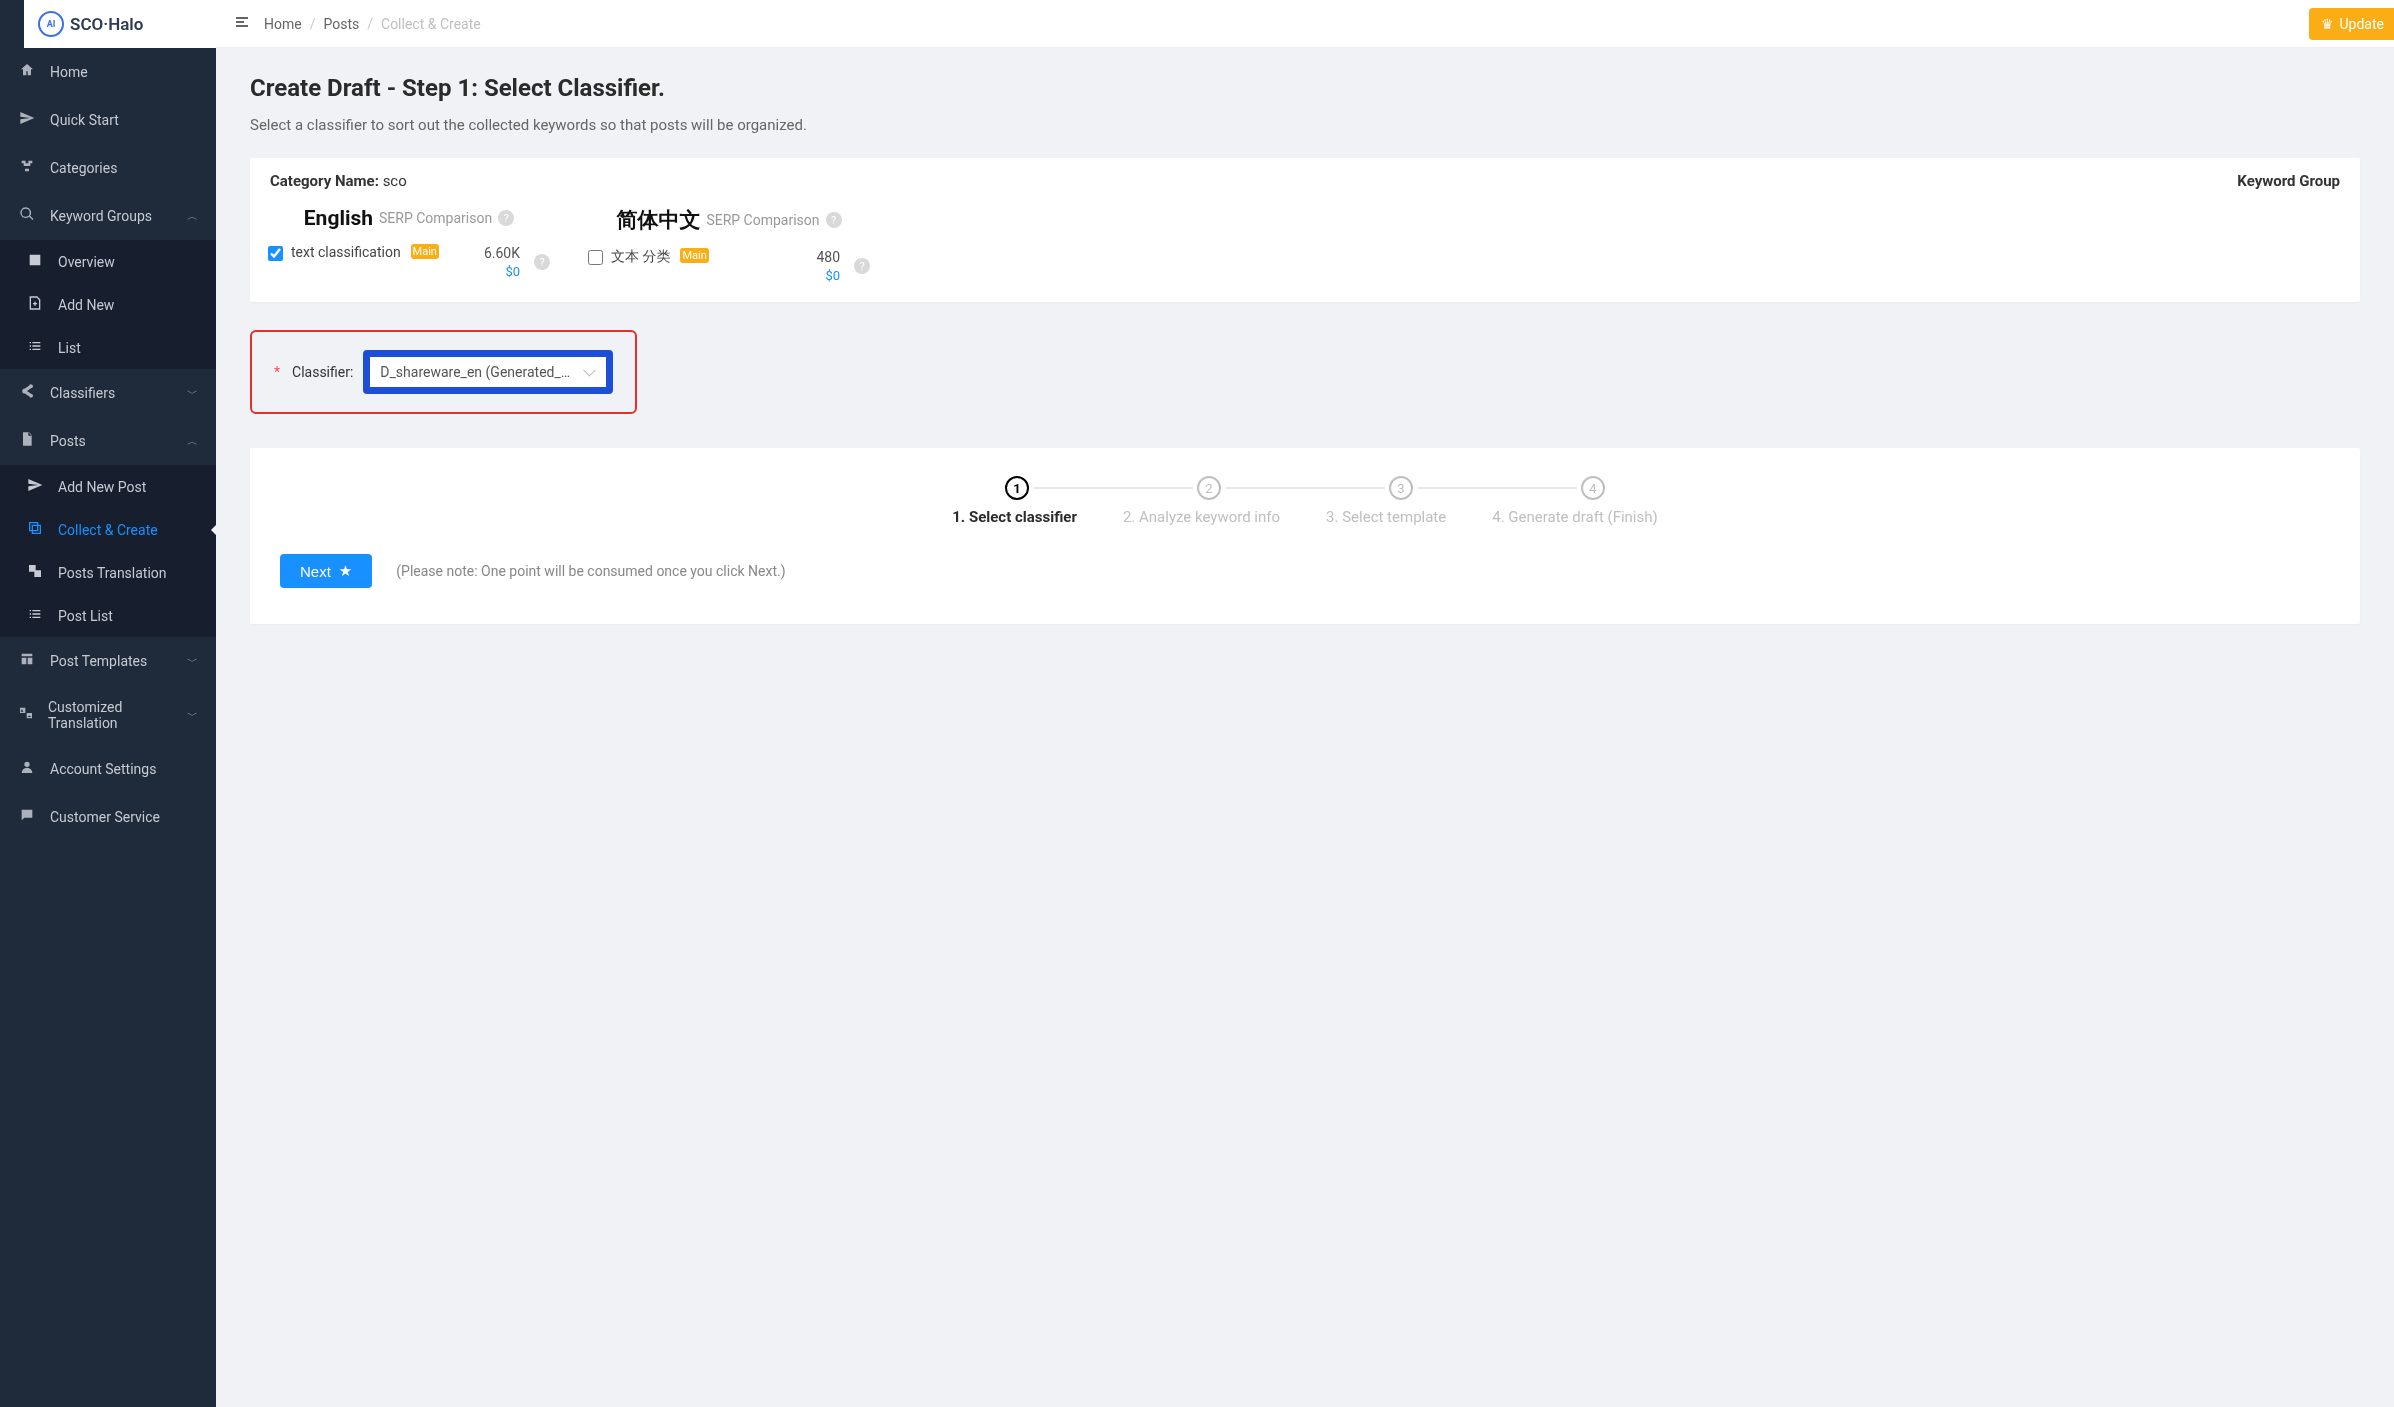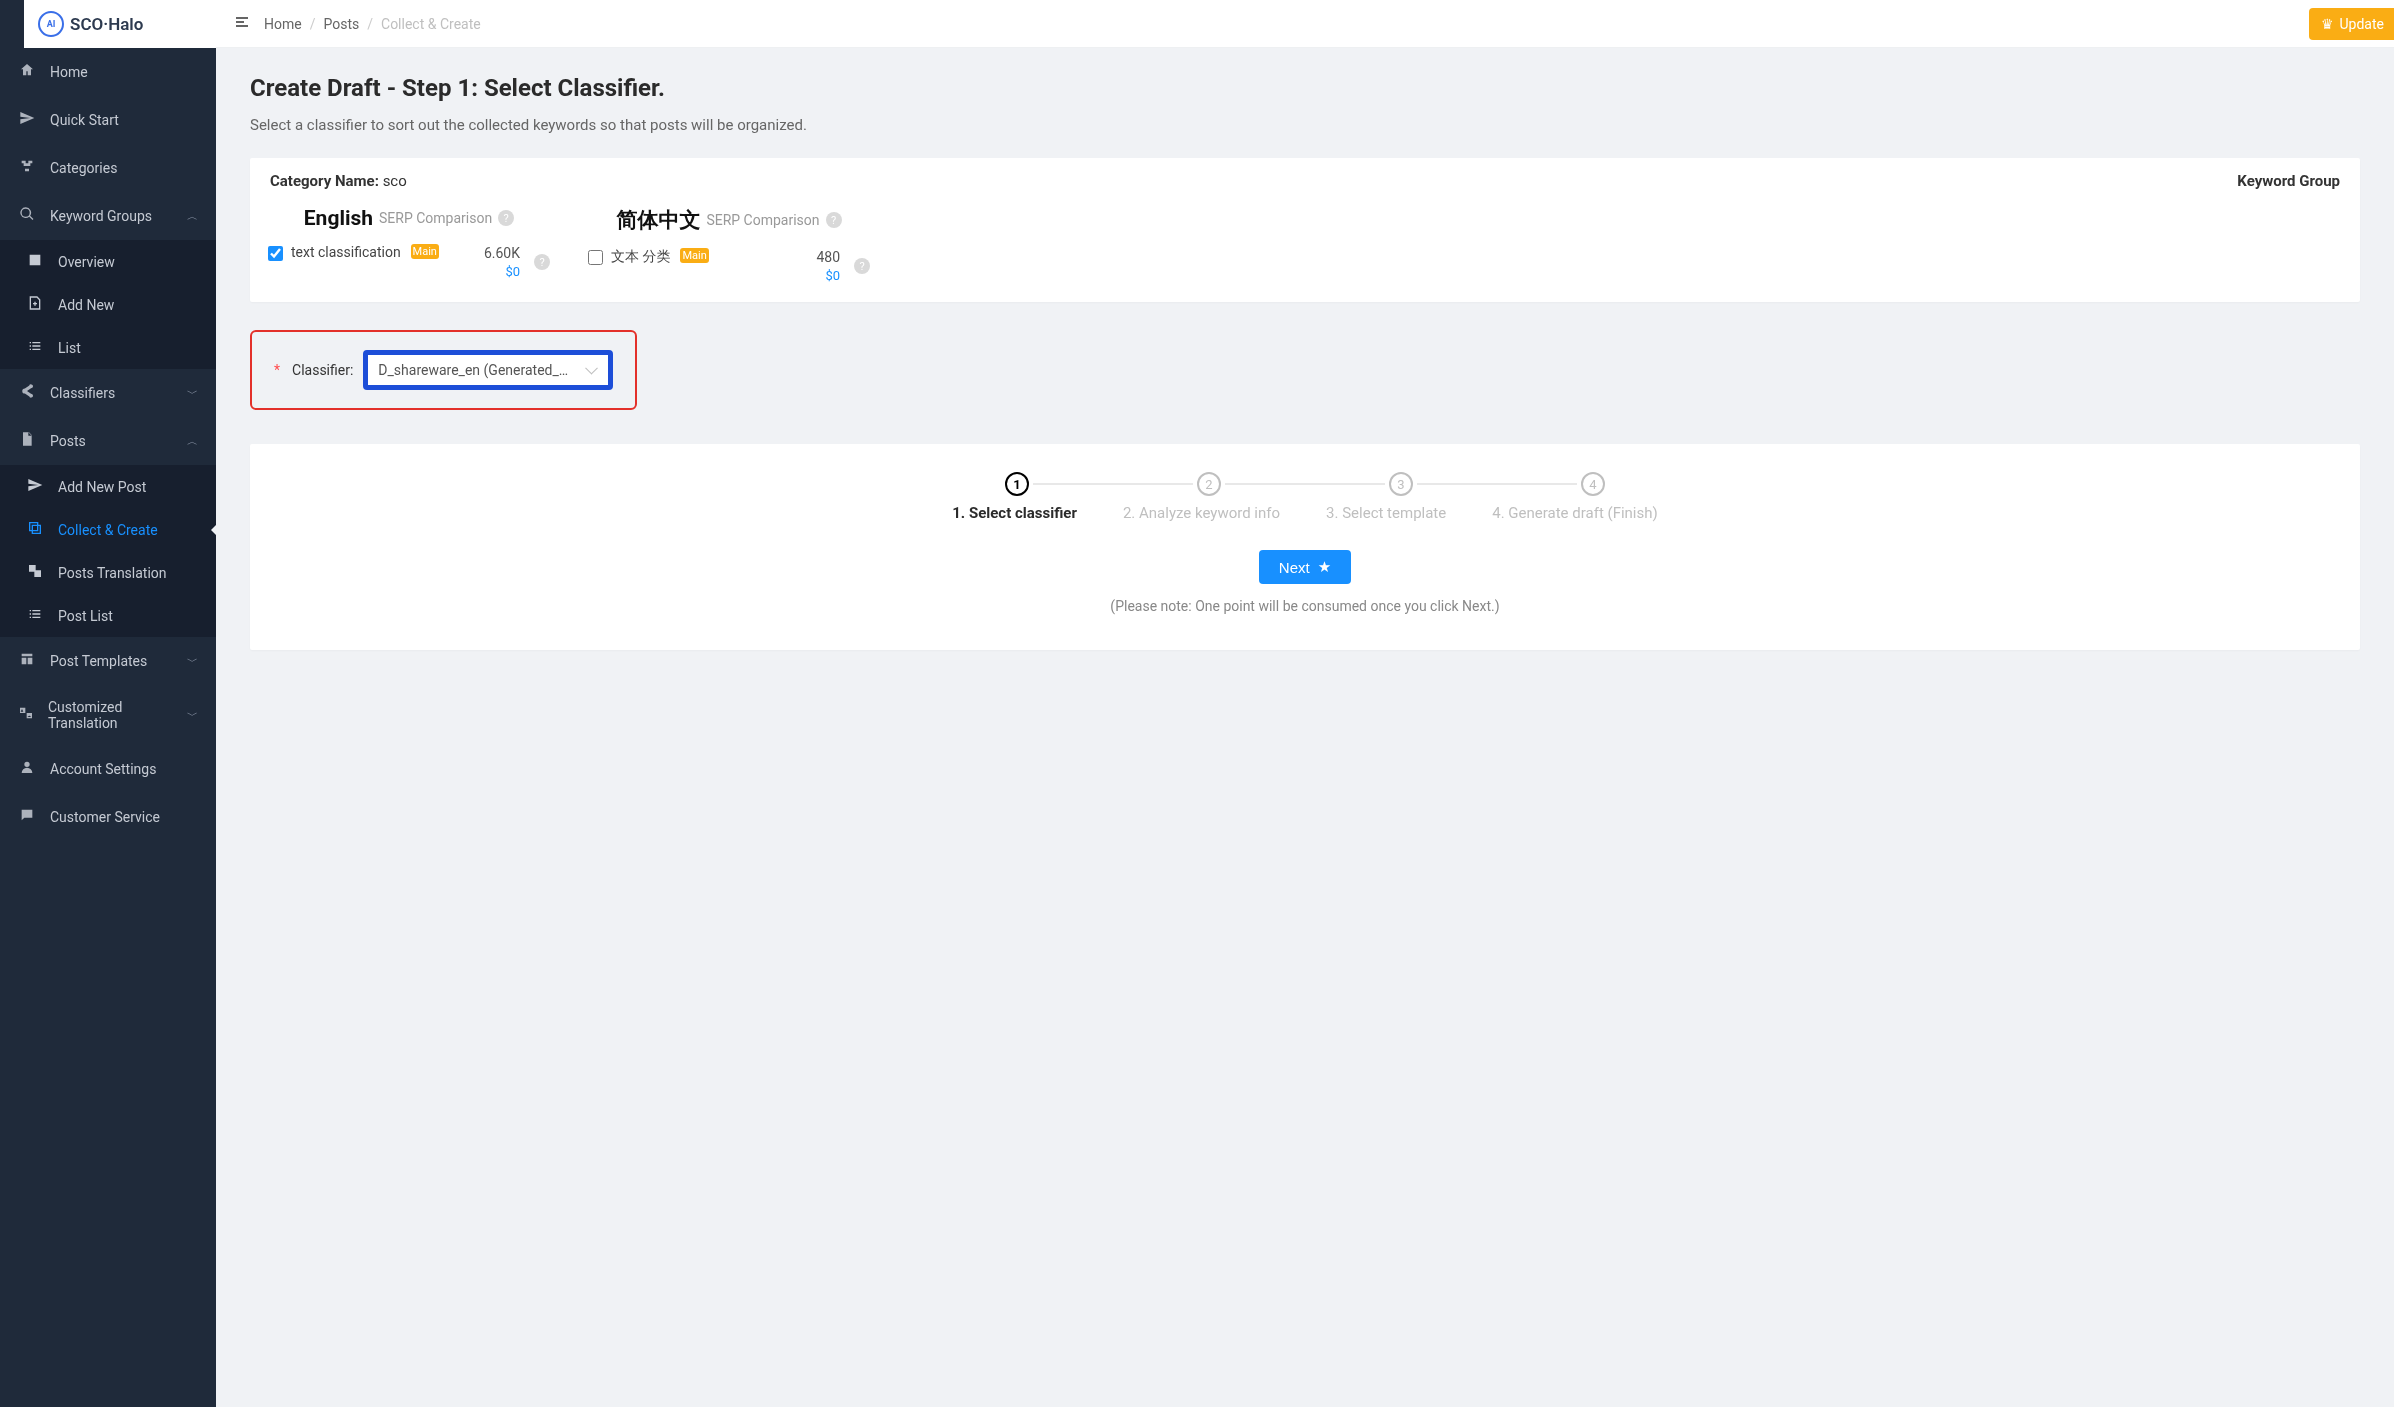--- a/index.html
+++ b/index.html
@@ -52,34 +52,34 @@
 .kw-row .main-pill { background: #faad14; color: #fff; font-size: 11px; padding: 1px 2px; border-radius: 3px; margin-left: 2px; }
 .kw-row .metrics { margin-left: auto; text-align: right; line-height: 1.35; }
 .kw-row .metrics .vol { color: #555; font-size: 14px; }
 .kw-row .metrics .price { color: #1890ff; font-size: 13px; }
 .kw-row .help-dot { align-self: center; margin-left: 6px; }
 
 
 .highlight { border: 2px solid #e3302a; border-radius: 6px; padding: 18px 22px; display: inline-flex; align-items: center; gap: 10px; margin-bottom: 34px; }
 .highlight .req { color: #ff4d4f; margin-right: 2px; }
 .highlight label { font-size: 14px; color: #333; }
-.select { border: 5px solid #1d4ed8; border-radius: 4px; padding: 7px 30px 7px 10px; font-size: 14px; color: #555; background: #fff; cursor: pointer; position: relative; width: 250px; white-space: nowrap; overflow: hidden; text-overflow: ellipsis; }
+.select { border: 7px solid #1d4ed8; border-radius: 4px; padding: 7px 30px 7px 10px; font-size: 14px; color: #555; background: #fff; cursor: pointer; position: relative; width: 250px; white-space: nowrap; overflow: hidden; text-overflow: ellipsis; }
 .select::after { content: ""; position: absolute; right: 12px; top: 50%; width: 8px; height: 8px; border-right: 1.5px solid #bfbfbf; border-bottom: 1.5px solid #bfbfbf; transform: translateY(-70%) rotate(45deg); }
 
 
 .step-card { background: #fff; border-radius: 2px; padding: 28px 30px 36px; box-shadow: 0 1px 2px rgba(0,0,0,.03); }
 .steps { display: flex; align-items: center; justify-content: center; margin-bottom: 8px; }
 .step { display: flex; flex-direction: column; align-items: center; position: relative; }
 .step-circle { width: 24px; height: 24px; border: 2px solid #bfbfbf; border-radius: 50%; display: flex; align-items: center; justify-content: center; font-size: 13px; color: #bfbfbf; background: #fff; }
 .step.active .step-circle { border-color: #000; color: #000; font-weight: 700; }
 .line { height: 2px; width: 160px; background: #e8e8e8; margin: 0 4px; }
 .step-labels { display: flex; justify-content: center; gap: 46px; font-size: 15px; margin-bottom: 28px; }
 .step-labels div { color: #bfbfbf; text-align: center; }
 .step-labels .active { color: #2b2b2b; font-weight: 700; }
-.next-wrap { display: flex; flex-direction: column; align-items: center; gap: 14px; }
+.next-wrap { display: flex; flex-direction: row; align-items: center; gap: 24px; }
 .next-btn { background: #1890ff; color: #fff; border: none; border-radius: 4px; padding: 8px 20px; font-size: 15px; cursor: pointer; display: flex; align-items: center; gap: 8px; }
 .note { color: #888; font-size: 14px; }
 
 
 .svgicon { width: 16px; height: 16px; fill: currentColor; }
 </style>
 </head>
 <body>
 
 <div class="layout">

